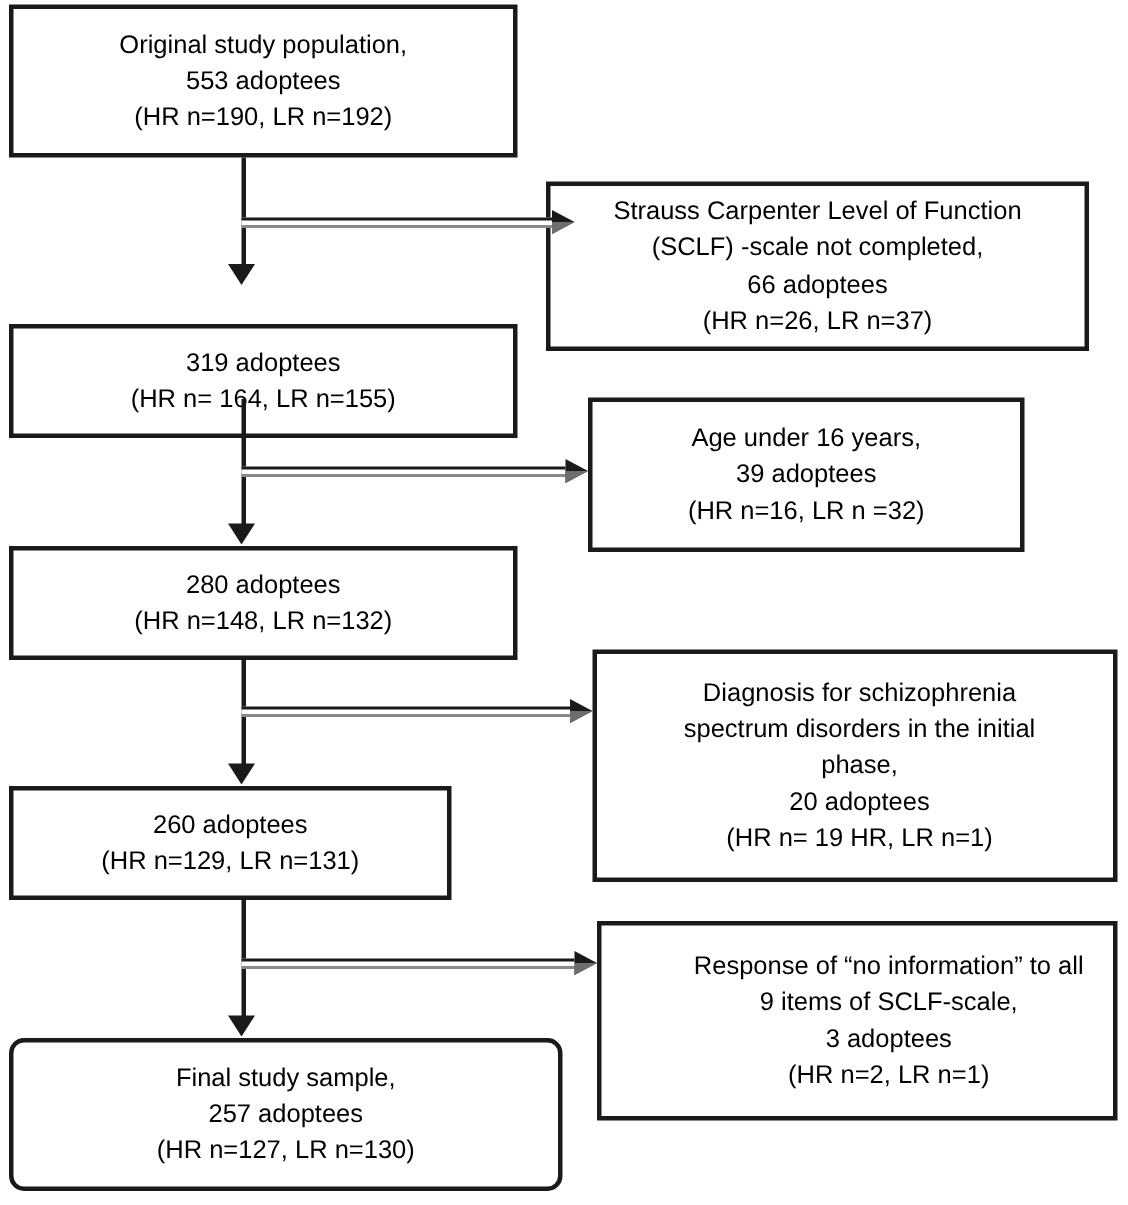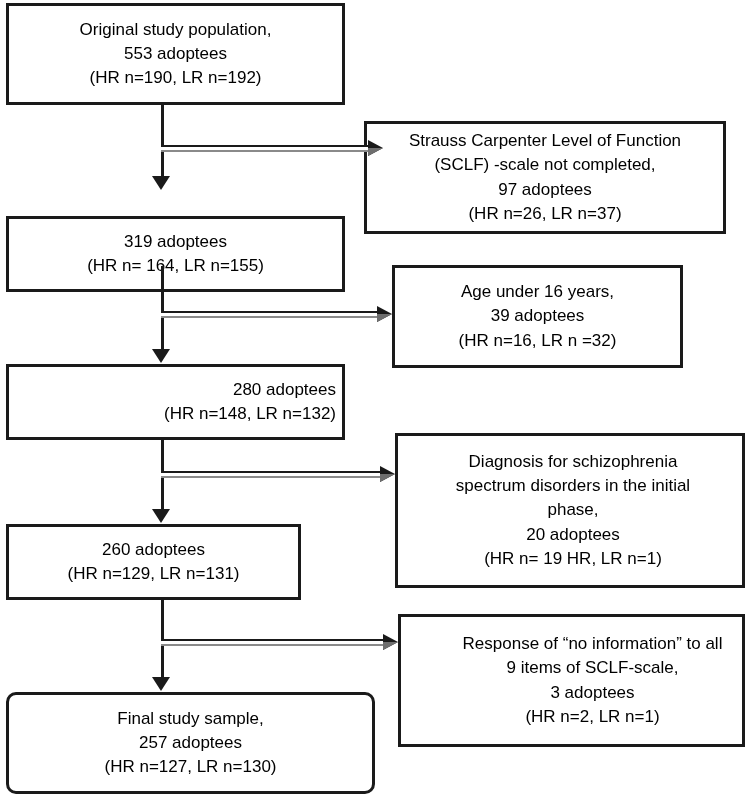--- a/index.html
+++ b/index.html
@@ -96,40 +96,40 @@
     <span class="ln">Original study population,</span>
     <span class="ln">553 adoptees</span>
     <span class="ln">(HR n=190, LR n=192)</span>
   </div>
 
   <div class="box" style="left:6px; top:190px; width:339px; height:76px;margin-top:26px;">
     <span class="ln">319 adoptees</span>
     <span class="ln">(HR n= 164, LR n=155)</span>
   </div>
 
-  <div class="box" style="left:6px; top:364px; width:339px; height:76px;align-items:flex-end;">
+  <div class="box" style="left:6px; top:364px; width:339px; height:76px;">
     <span class="ln">280 adoptees</span>
     <span class="ln">(HR n=148, LR n=132)</span>
   </div>
 
   <div class="box" style="left:6px; top:524px; width:295px; height:76px;">
     <span class="ln">260 adoptees</span>
     <span class="ln">(HR n=129, LR n=131)</span>
   </div>
 
   <div class="box" style="left:6px; top:692px; width:369px; height:102px;border-radius:10px;">
     <span class="ln">Final study sample,</span>
     <span class="ln">257 adoptees</span>
     <span class="ln">(HR n=127, LR n=130)</span>
   </div>
 
   <div class="box" style="left:364px; top:78px; width:362px; height:113px;margin-top:43px;">
     <span class="ln">Strauss Carpenter Level of Function</span>
     <span class="ln">(SCLF) -scale not completed,</span>
-    <span class="ln">97 adoptees</span>
+    <span class="ln">66 adoptees</span>
     <span class="ln">(HR n=26, LR n=37)</span>
   </div>
 
   <div class="box" style="left:392px; top:265px; width:291px; height:103px;">
     <span class="ln">Age under 16 years,</span>
     <span class="ln">39 adoptees</span>
     <span class="ln">(HR n=16, LR n =32)</span>
   </div>
 
   <div class="box" style="left:395px; top:433px; width:350px; height:155px;padding-left:12px;">

